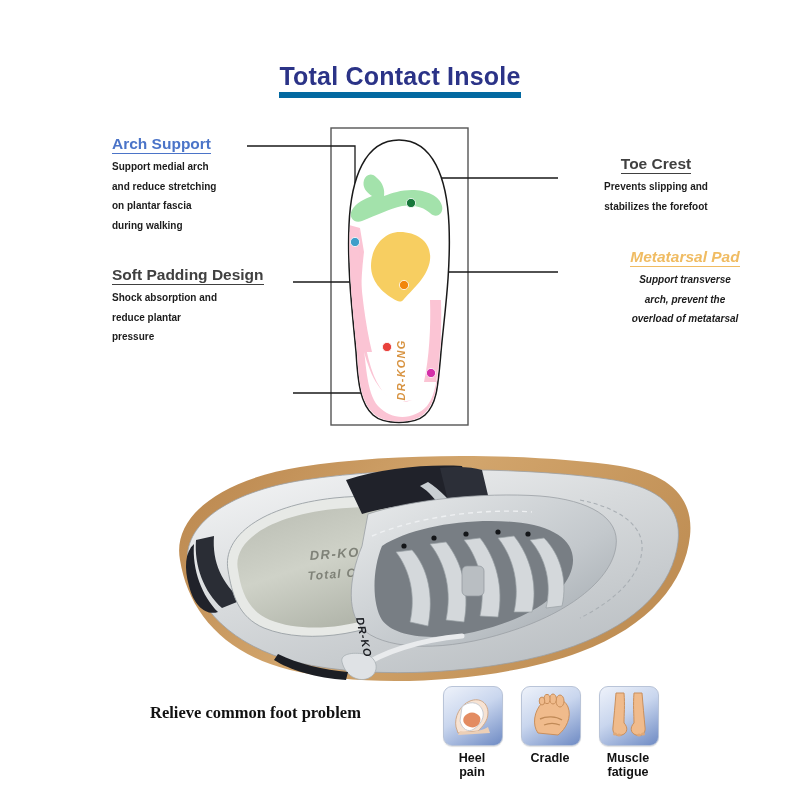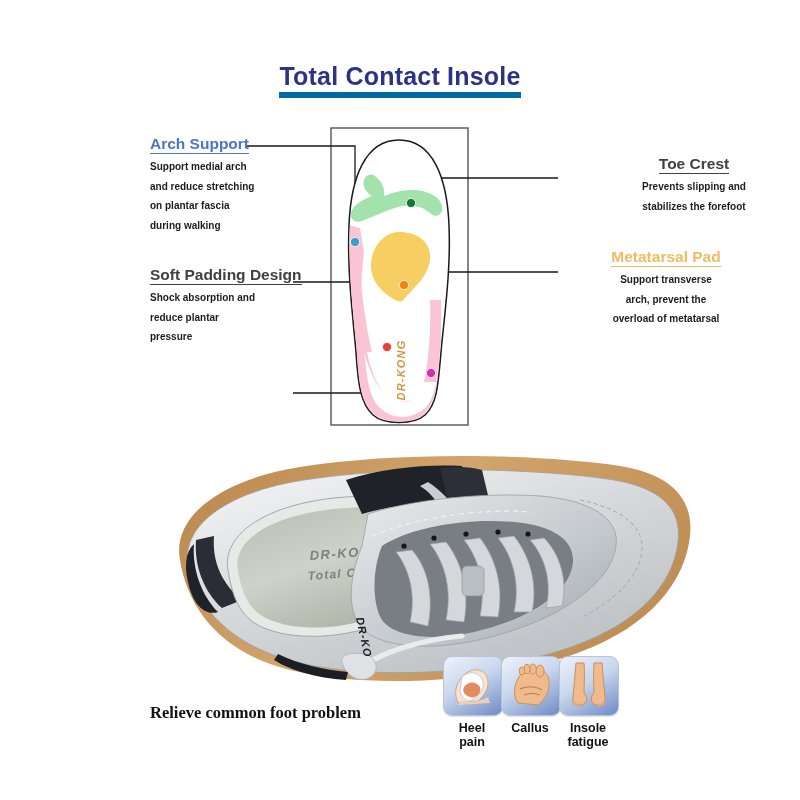--- a/index.html
+++ b/index.html
@@ -19,21 +19,21 @@
     font-size:25px;font-weight:bold;
     color:#2b3387;
     letter-spacing:.2px;
   }
   .title span{
     border-bottom:6px solid #0369a1;
     padding-bottom:2px;
   }
 
   
-  .callout{position:absolute;margin-left:38px;}
+  .callout{position:absolute;}
   .callout .head{
     font-size:15.5px;font-weight:bold;
     line-height:19px;
     display:inline-block;
     padding-bottom:1px;
   }
   .callout .head u{text-decoration:none;border-bottom:1.6px solid currentColor;padding-bottom:1px;}
   .callout .body{
     font-size:10px;font-weight:bold;color:#1c1c1c;
     line-height:19.5px;margin-top:3px;
@@ -44,39 +44,39 @@
 
   #c-arch{left:112px;top:134px;width:200px;}
   #c-arch .head{color:#4b74c8;}
   #c-soft{left:112px;top:265px;width:200px;}
   #c-soft .head{color:#404040;}
   #c-heel{left:112px;top:378px;width:215px;}
   #c-heel .head{color:#c87ae0;}
 
   #c-toe{left:556px;top:154px;width:200px;}
   #c-toe .head{color:#404040;}
-  #c-meta{left:528px;top:247px;width:200px;}
+  #c-meta{left:585px;top:247px;width:200px;font-style:italic;}
   #c-meta .head{color:#f0bc63;}
 
   
   .diagram{position:absolute;left:0;top:0;width:800px;height:470px;}
 
   
   .shoe-wrap{
     position:absolute;left:110px;top:440px;width:590px;height:250px;
   }
 
   
   .relieve{
     position:absolute;left:150px;top:703px;
     font-size:16.5px;font-weight:bold;color:#111;font-family:Liberation Serif, serif;
   }
   .problems{
-    position:absolute;left:443px;top:656px;
-    display:flex;
+    position:absolute;left:443px;top:686px;
+    display:flex;gap:20px;
   }
   .prob{width:58px;text-align:center;}
   .prob .ico{
     width:58px;height:58px;border-radius:9px;
     background:linear-gradient(150deg,#eef2fa 0%,#c9d6ee 45%,#6f8bc4 100%);
     border:1px solid #b9c4d8;
     overflow:hidden;position:relative;
     box-shadow:0 1px 1px rgba(0,0,0,.12);
   }
   .prob .cap{
@@ -371,33 +371,33 @@
           <path d="M16 46 C 10 38 12 24 20 16 C 28 8 42 10 46 20 C 50 30 44 42 36 48 Z" fill="#f0bb8c" stroke="#c98f5c" stroke-width="1"></path>
           <ellipse cx="38" cy="14" rx="4" ry="6" fill="#f0bb8c" stroke="#c98f5c" stroke-width="1"></ellipse>
           <ellipse cx="31" cy="12" rx="3.4" ry="5" fill="#f0bb8c" stroke="#c98f5c" stroke-width="1"></ellipse>
           <ellipse cx="25" cy="12" rx="3" ry="4.6" fill="#f0bb8c" stroke="#c98f5c" stroke-width="1"></ellipse>
           <ellipse cx="20" cy="14" rx="2.8" ry="4" fill="#f0bb8c" stroke="#c98f5c" stroke-width="1"></ellipse>
           <path d="M18 32 C 24 28 34 28 40 32" fill="none" stroke="#b9措" stroke-width="0"></path>
           <path d="M18 32 C 24 29 34 29 40 33" fill="none" stroke="#c08a57" stroke-width="1.4"></path>
           <path d="M22 38 C 27 36 33 36 38 38" fill="none" stroke="#c08a57" stroke-width="1.2"></path>
         </svg>
       </div>
-      <div class="cap">Callus</div>
+      <div class="cap">Cradle</div>
     </div>
 
     <div class="prob">
       <div class="ico">
         <svg viewBox="0 0 58 58" width="58" height="58">
           <path d="M16 6 L24 6 C 25 18 24 28 24 36 C 28 40 28 46 22 48 C 16 50 12 46 13 40 C 14 30 15 18 16 6 Z" fill="#f0bb8c" stroke="#c98f5c" stroke-width="1"></path>
           <path d="M34 6 L42 6 C 43 18 44 30 45 40 C 46 46 42 50 36 48 C 30 46 30 40 34 36 C 34 28 33 18 34 6 Z" fill="#f0bb8c" stroke="#c98f5c" stroke-width="1"></path>
           <ellipse cx="15" cy="47" rx="2" ry="1.6" fill="#e0a877"></ellipse>
           <ellipse cx="19" cy="48" rx="2" ry="1.6" fill="#e0a877"></ellipse>
           <ellipse cx="39" cy="48" rx="2" ry="1.6" fill="#e0a877"></ellipse>
           <ellipse cx="43" cy="47" rx="2" ry="1.6" fill="#e0a877"></ellipse>
         </svg>
       </div>
-      <div class="cap">Insole
+      <div class="cap">Muscle
 fatigue</div>
     </div>
 
   </div>
 
 </div>
 
 </body></html>

